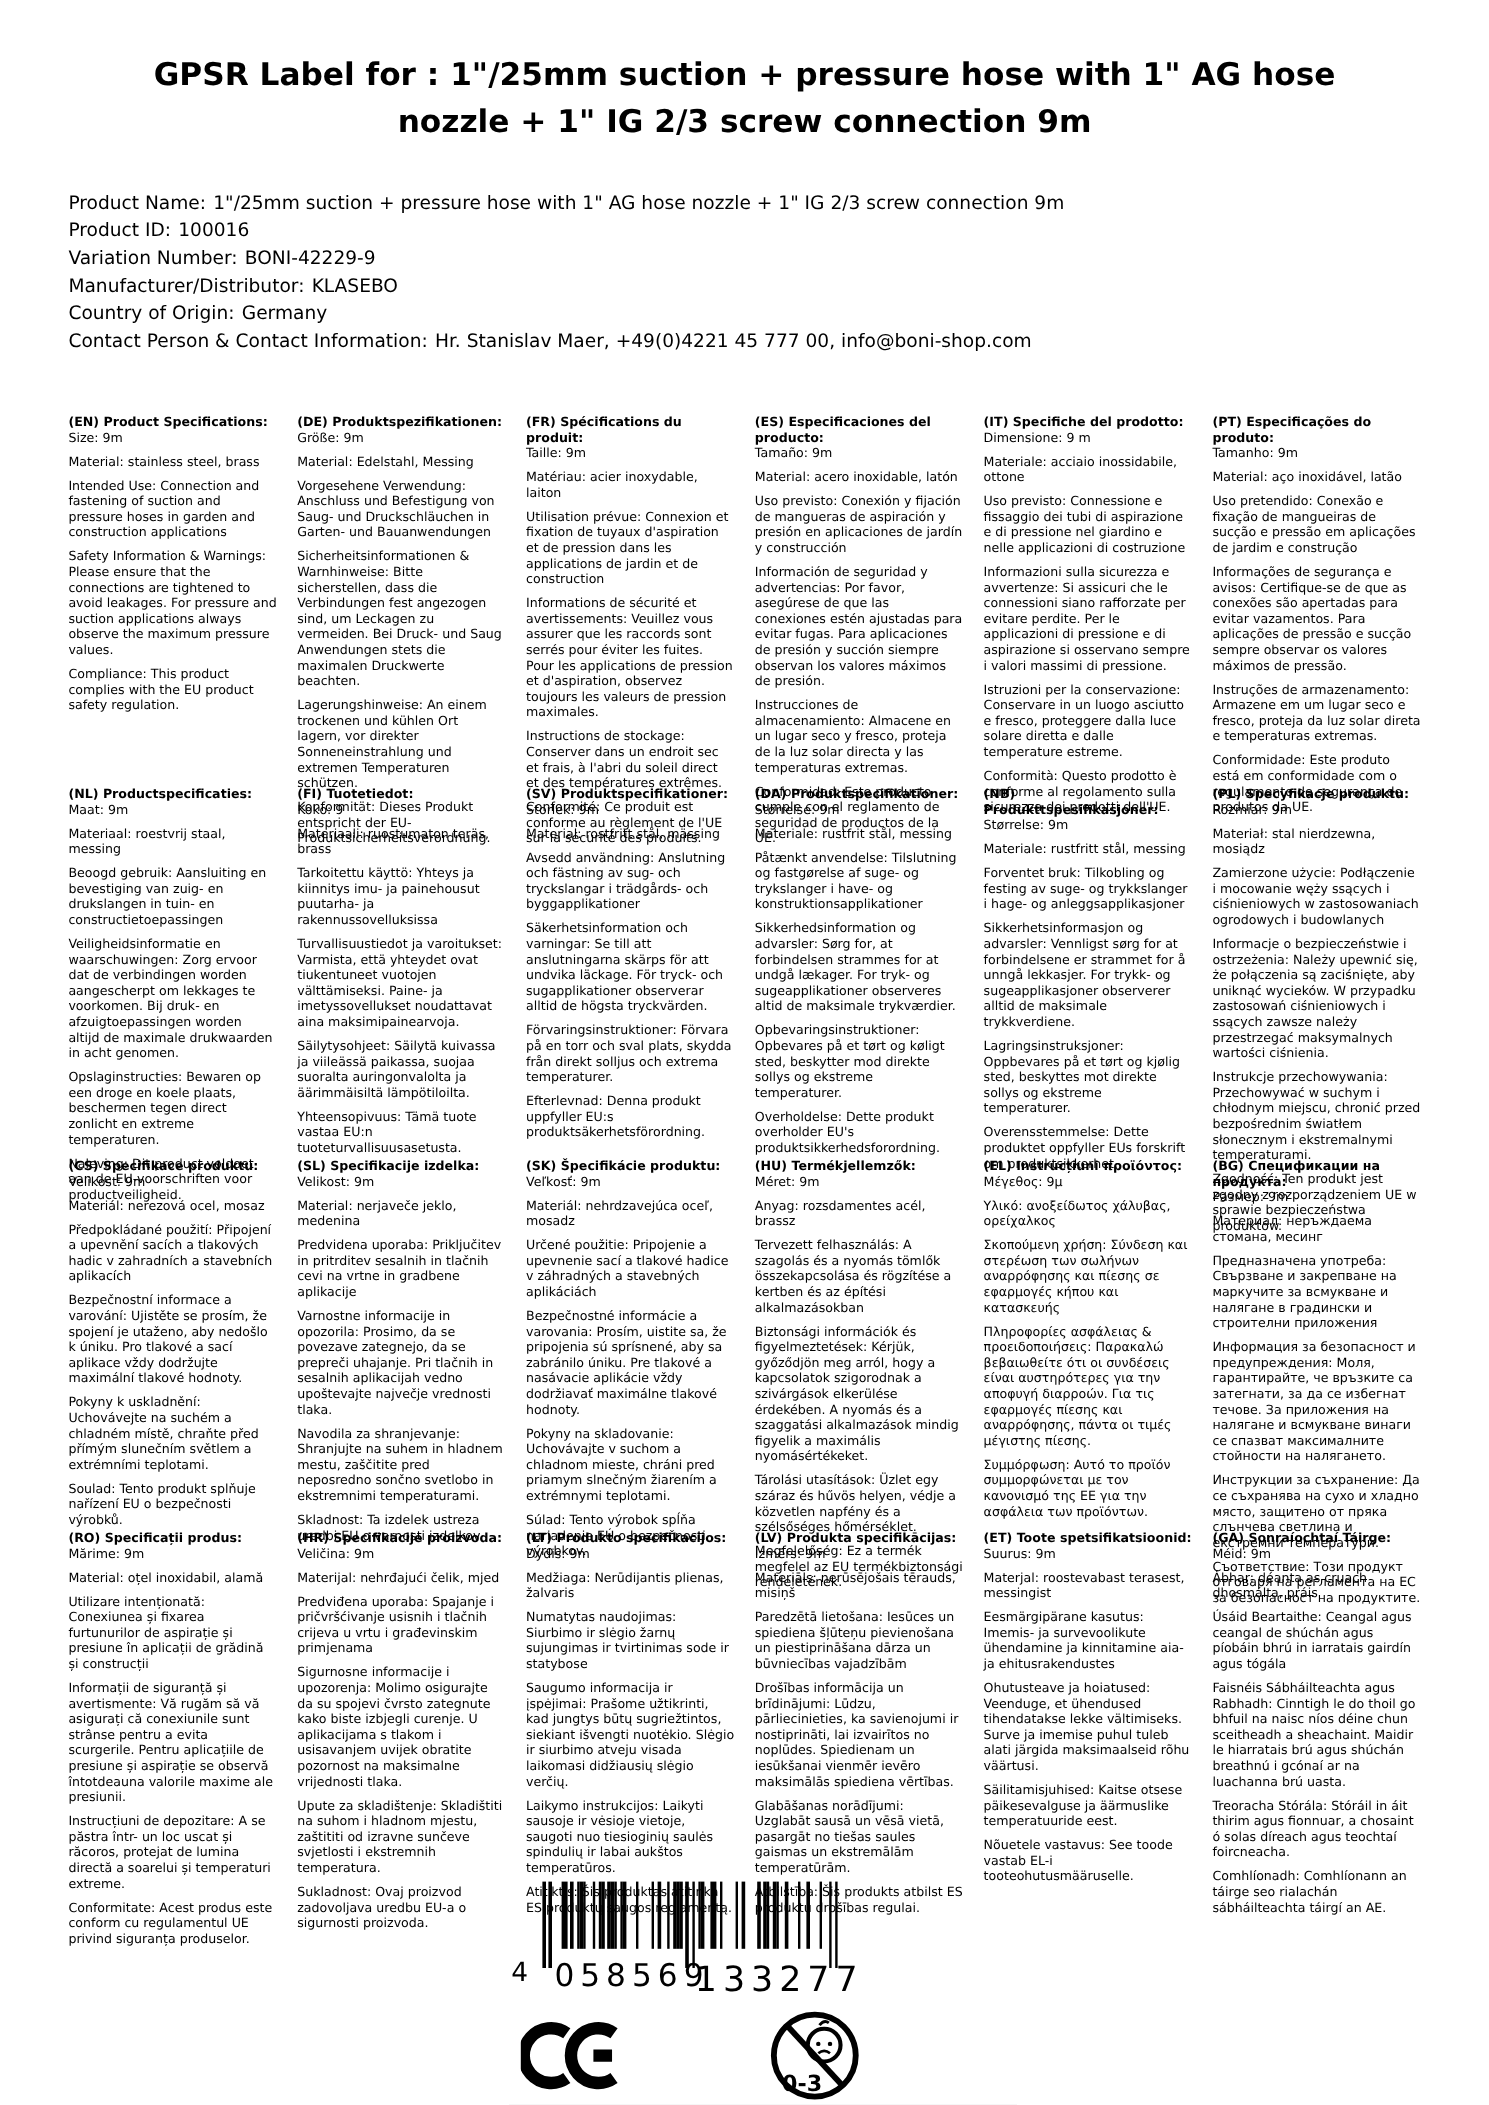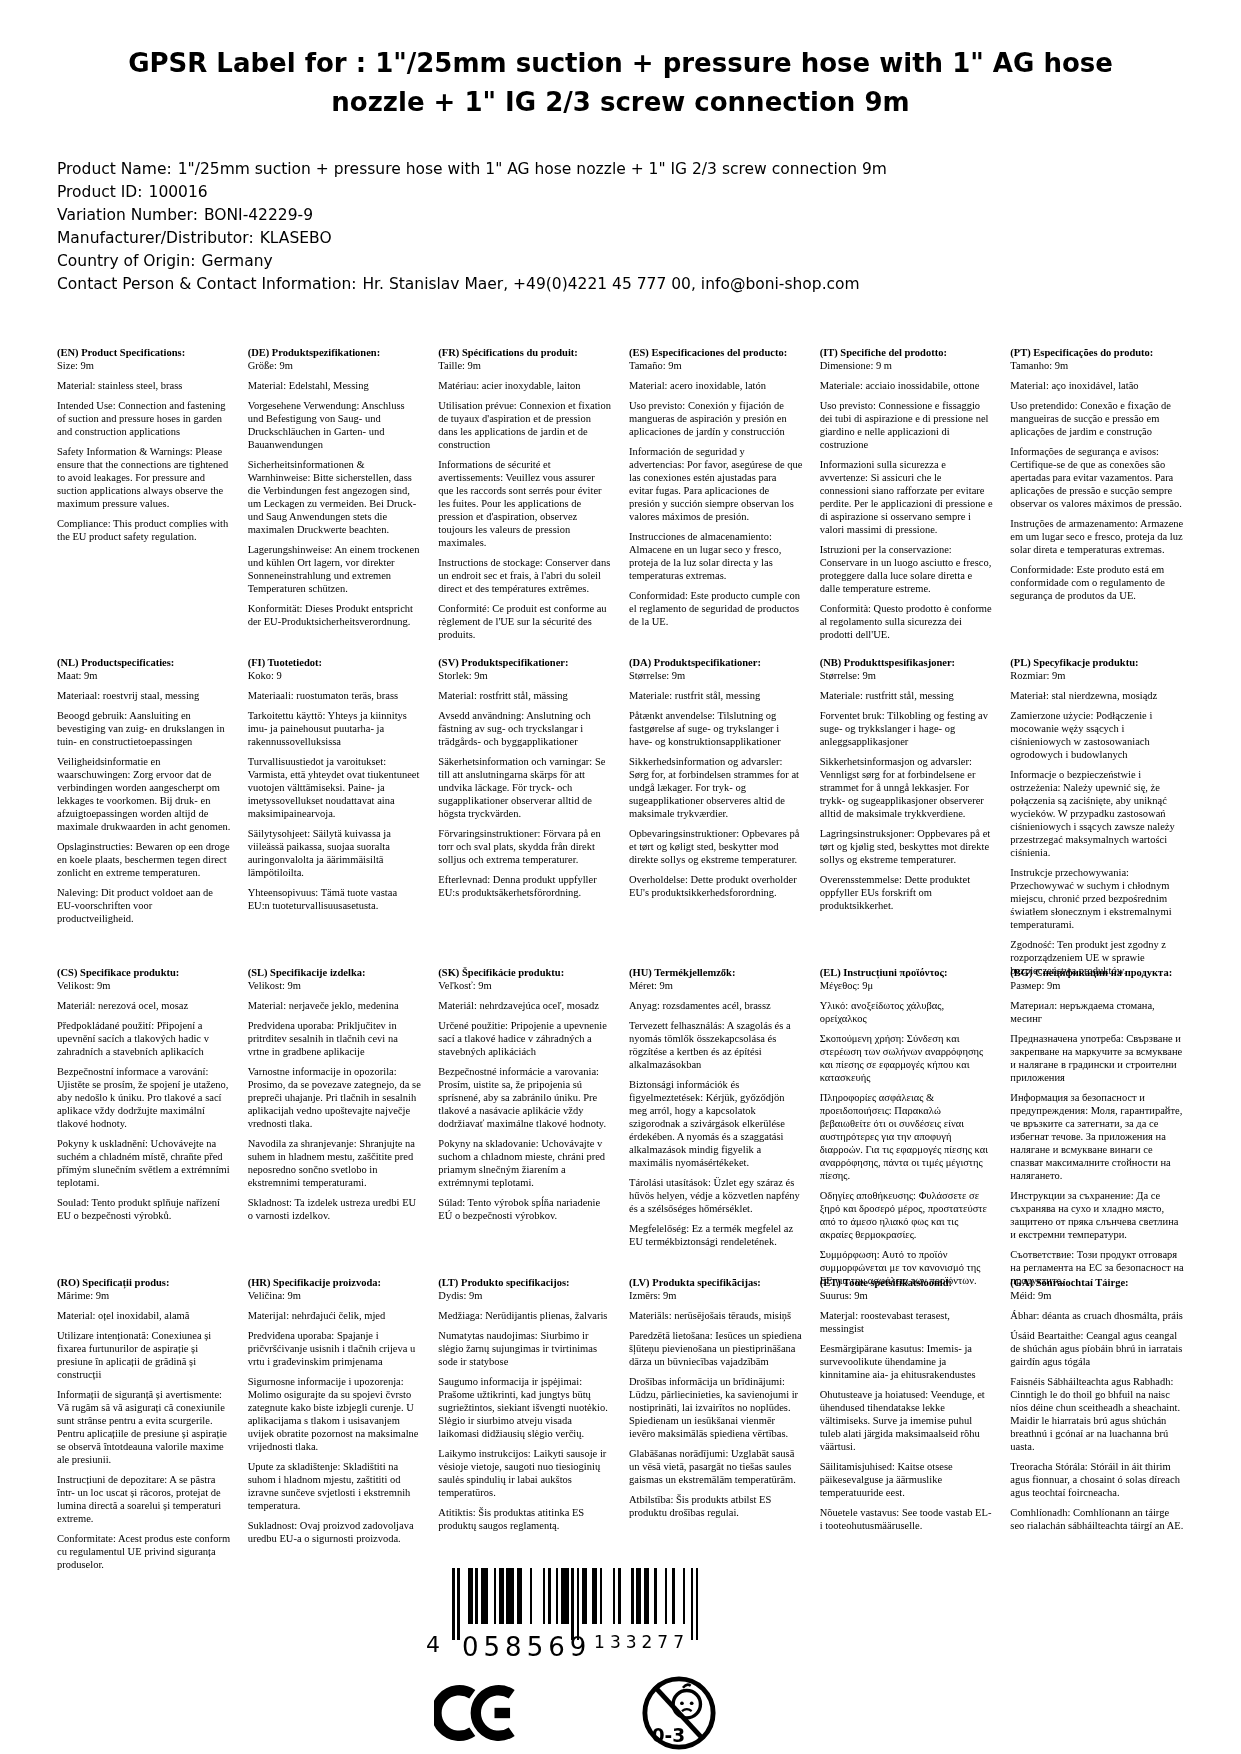--- a/index.html
+++ b/index.html
@@ -12,40 +12,40 @@
     padding-top:44px;margin:0 auto;max-width:1000px;
     text-align:center;font-weight:bold;font-size:26px;line-height:1.5;
   }
   .info{margin:36px 57px 0 57px;font-size:15.5px;line-height:23px;}
   .info-row{white-space:nowrap;}
   .info-label{font-weight:normal;}
   .info-value{margin-left:6px;}
   .grid{
     margin:50px 57px 0 57px;
     display:grid;grid-template-columns:repeat(6,1fr);column-gap:17px;
-    grid-auto-rows:310px;align-items:start;font-family:Liberation Serif, serif;
+    grid-auto-rows:310px;align-items:start;
   }
   .block{font-size:10.5px;line-height:1.24;overflow:visible;}
   .block-header{font-weight:bold;margin:0;}
   .block-para{margin:0 0 7px 0;}
   .block-para.size{margin-bottom:7px;}
   
   .footer{position:absolute;left:0;top:1568px;width:100%;
     display:flex;flex-direction:column;align-items:center;}
   .footer-inner{transform:translateX(-45px);display:flex;flex-direction:column;align-items:center;}
   .barcode{position:relative;width:247px;height:100px;}
   .bc-bars{display:flex;height:72px;align-items:flex-start;}
   .bar{width:2.6px;height:56px;background:transparent;}
   .bar.guard{height:72px;}
   .bar.on{background:#000;}
   .bc-first{position:absolute;left:-26px;top:64px;font-size:22px;}
   .bc-g1{position:absolute;left:10px;top:64px;width:110px;text-align:left;
     font-size:26px;letter-spacing:5px;}
-  .bc-g2{position:absolute;left:127px;top:64px;width:110px;text-align:right;
-    font-size:17px;letter-spacing:5px;}
+  .bc-g2{position:absolute;left:127px;top:64px;width:110px;text-align:center;
+    font-size:29px;letter-spacing:5px;}
   .symbols{display:flex;align-items:center;gap:114px;margin-top:6px;}
   .age-text{font-family:"DejaVu Sans","Liberation Sans",sans-serif;font-weight:bold;}
 </style>
 </head>
 <body>
 
 <div class="page">
 
   <h1 class="title">GPSR Label for : 1"/25mm suction + pressure hose with 1" AG hose nozzle + 1" IG 2/3 screw connection 9m</h1>
 
@@ -262,21 +262,20 @@
         </div>
     </div>
 
     <div class="block">
       <p class="block-header">(EL) Instrucțiuni προϊόντος:</p>
       <div class="block-body">
           <p class="block-para size">Μέγεθος: 9μ</p>
           <p class="block-para">Υλικό: ανοξείδωτος χάλυβας, ορείχαλκος</p>
           <p class="block-para">Σκοπούμενη χρήση: Σύνδεση και στερέωση των σωλήνων αναρρόφησης και πίεσης σε εφαρμογές κήπου και κατασκευής</p>
           <p class="block-para">Πληροφορίες ασφάλειας &amp; προειδοποιήσεις: Παρακαλώ βεβαιωθείτε ότι οι συνδέσεις είναι αυστηρότερες για την αποφυγή διαρροών. Για τις εφαρμογές πίεσης και αναρρόφησης, πάντα οι τιμές μέγιστης πίεσης.</p>
-          <p class="block-para">Οδηγίες αποθήκευσης: Φυλάσσετε σε ξηρό και δροσερό μέρος, προστατεύστε από το άμεσο ηλιακό φως και τις ακραίες θερμοκρασίες.</p>
           <p class="block-para">Συμμόρφωση: Αυτό το προϊόν συμμορφώνεται με τον κανονισμό της ΕΕ για την ασφάλεια των προϊόντων.</p>
         </div>
     </div>
 
     <div class="block">
       <p class="block-header">(BG) Спецификации на продукта:</p>
       <div class="block-body">
           <p class="block-para size">Размер: 9m</p>
           <p class="block-para">Материал: неръждаема стомана, месинг</p>
           <p class="block-para">Предназначена употреба: Свързване и закрепване на маркучите за всмукване и налягане в градински и строителни приложения</p>

